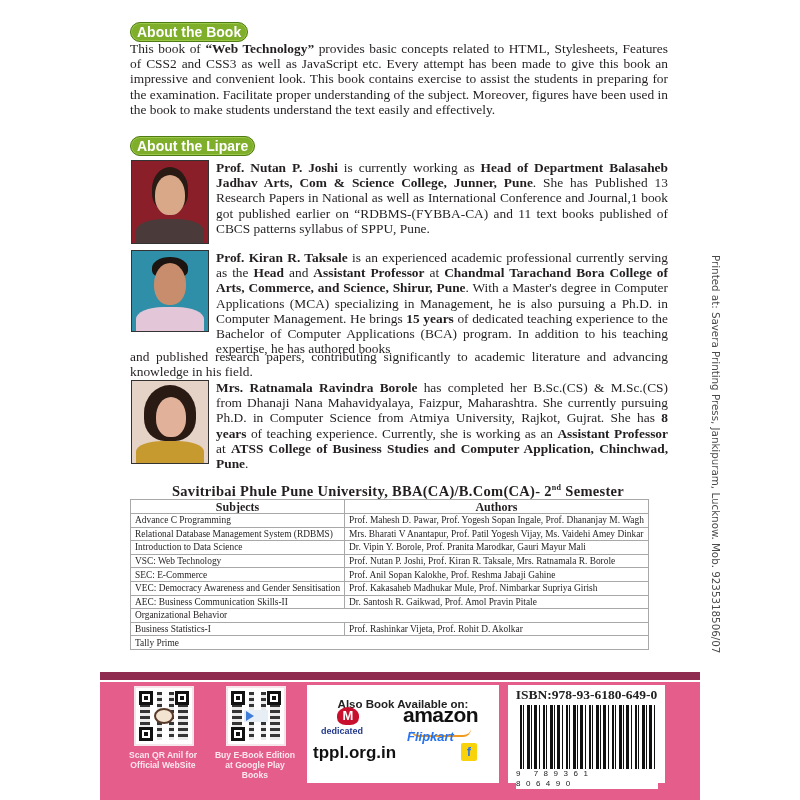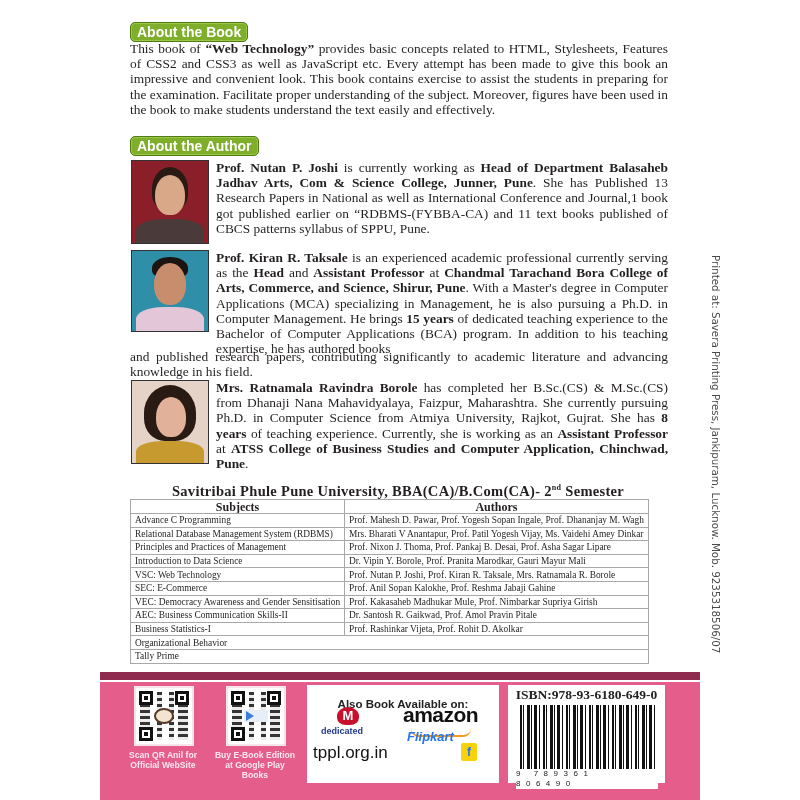--- a/index.html
+++ b/index.html
@@ -1,19 +1,19 @@
 <!DOCTYPE html>
 <html><head>
 <meta charset="utf-8">
 <style>
   html, body { margin: 0; padding: 0; }
   body { width: 800px; height: 800px; background: #ffffff; position: relative; overflow: hidden;
          font-family: "Liberation Serif", serif; color: #231f20; }
   .page { position: absolute; left: 100px; top: 0; width: 600px; height: 800px; background: #ffffff; }
-  .label-pill { position: absolute; background: #7fae2b; border: 1px solid #4f7b12; border-radius: 5px;
+  .label-pill { position: absolute; background: #7fae2b; border: 1px solid #4f7b12; border-radius: 10px;
                 color: #ffffff; font-family: "Liberation Sans", sans-serif; font-weight: bold; font-size: 14px;
                 padding: 1px 6px; line-height: 16px; box-shadow: inset 0 0 0 1px #9bc84a; }
   .para { position: absolute; font-size: 13.4px; line-height: 15.2px; text-align: justify; margin: 0; }
   .para b { font-weight: bold; }
   .photo { position: absolute; border: 1px solid #333; overflow: hidden; }
   .photo .bg { position: absolute; inset: 0; }
   .photo .head { position: absolute; border-radius: 50% 50% 45% 45%; }
   .photo .hair { position: absolute; border-radius: 50% 50% 40% 40%; }
   .photo .body { position: absolute; border-radius: 40% 40% 0 0; }
   .semester { position: absolute; left: 118px; top: 483px; width: 560px; text-align: center;
@@ -56,21 +56,21 @@
                     font-size: 8px; letter-spacing: 5.5px; color: #222; background: #fff; line-height: 10px; }
 </style>
 </head>
 <body>
 
 <div class="page"></div>
 
 <div class="label-pill" style="left:130px;top:22px;">About the Book</div>
 <p class="para" style="left:130px;top:41px;width:538px;"><span>This book of </span><b>“Web Technology”</b><span> provides basic concepts related to HTML, Stylesheets, Features of CSS2 and CSS3 as well as JavaScript etc. Every attempt has been made to give this book an impressive and convenient look. This book contains exercise to assist the students in preparing for the examination. Facilitate proper understanding of the subject. Moreover, figures have been used in the book to make students understand the text easily and effectively.</span></p>
 
-<div class="label-pill" style="left:130px;top:136px;">About the Author</div>
+<div class="label-pill" style="left:130px;top:136px;">About the Lipare</div>
 
 <div class="photo" style="left:131px;top:160px;width:76px;height:82px;">
   <div class="bg" style="background:#8a1f2a;"></div>
   <div class="body" style="left:4px;top:58px;width:68px;height:30px;background:#4b3a3a;"></div>
   <div class="hair" style="left:20px;top:6px;width:36px;height:44px;background:#2a1a14;"></div>
   <div class="head" style="left:23px;top:14px;width:30px;height:40px;background:#d8a888;"></div>
 </div>
 <p class="para" style="left:216px;top:160px;width:452px;"><b>Prof. Nutan P. Joshi</b><span> is currently working as </span><b>Head of Department Balasaheb Jadhav Arts, Com &amp; Science College, Junner, Pune</b><span>. She has Published 13 Research Papers in National as well as International Conference and Journal,1 book got published earlier on “RDBMS-(FYBBA-CA) and 11 text books published of CBCS patterns syllabus of SPPU, Pune.</span></p>
 
 <div class="photo" style="left:131px;top:250px;width:76px;height:80px;">
@@ -100,49 +100,45 @@
   </tr>
   <tr>
         <td class="c1">Advance C Programming</td>
         <td>Prof. Mahesh D. Pawar, Prof. Yogesh Sopan Ingale, Prof. Dhananjay M. Wagh</td>
       </tr>
   <tr>
         <td class="c1">Relational Database Management System (RDBMS)</td>
         <td>Mrs. Bharati V Anantapur, Prof. Patil Yogesh Vijay, Ms. Vaidehi Amey Dinkar</td>
       </tr>
   <tr>
-        <td class="c1">Principles and Practices of Management</td>
-        <td>Prof. Nixon J. Thoma, Prof. Pankaj B. Desai, Prof. Asha Sagar Lipare</td>
-      </tr>
-  <tr>
         <td class="c1">Introduction to Data Science</td>
         <td>Dr. Vipin Y. Borole, Prof. Pranita Marodkar, Gauri Mayur Mali</td>
       </tr>
   <tr>
         <td class="c1">VSC: Web Technology</td>
         <td>Prof. Nutan P. Joshi, Prof. Kiran R. Taksale, Mrs. Ratnamala R. Borole</td>
       </tr>
   <tr>
         <td class="c1">SEC: E-Commerce</td>
         <td>Prof. Anil Sopan Kalokhe, Prof. Reshma Jabaji Gahine</td>
       </tr>
   <tr>
         <td class="c1">VEC: Democracy Awareness and Gender Sensitisation</td>
         <td>Prof. Kakasaheb Madhukar Mule, Prof. Nimbarkar Supriya Girish</td>
       </tr>
   <tr>
         <td class="c1">AEC: Business Communication Skills-II</td>
         <td>Dr. Santosh R. Gaikwad, Prof. Amol Pravin Pitale</td>
       </tr>
   <tr>
+        <td colspan="2">Organizational Behavior</td>
+      </tr>
+  <tr>
         <td class="c1">Business Statistics-I</td>
         <td>Prof. Rashinkar Vijeta, Prof. Rohit D. Akolkar</td>
-      </tr>
-  <tr>
-        <td colspan="2">Organizational Behavior</td>
       </tr>
   <tr>
         <td colspan="2">Tally Prime</td>
       </tr>
 </tbody>
   </table>
 
 <div class="side-text">Printed at: Savera Printing Press, Jankipuram, Lucknow. Mob. 9235318506/07</div>
 
 <div class="stripe"></div>
@@ -169,21 +165,21 @@
   </div>
 </div>
 <div class="qr-caption" style="left:214px;top:750px;width:82px;">Buy E-Book Edition at Google Play Books</div>
 
 <div class="avail-box">
   <div class="avail-title">Also Book Available on:</div>
   <div style="position:absolute;left:30px;top:22px;width:22px;height:18px;border-radius:50% 50% 40% 40%;background:#c8102e;color:#fff;font-family:'Liberation Sans',sans-serif;font-weight:bold;font-size:13px;text-align:center;line-height:18px;">M</div>
   <div style="position:absolute;left:14px;top:41px;font-family:'Liberation Sans',sans-serif;font-weight:bold;font-size:9px;color:#233a8c;">dedicated</div>
   <div style="position:absolute;left:96px;top:18px;font-family:'Liberation Sans',sans-serif;font-weight:bold;font-size:21px;color:#111;letter-spacing:-0.5px;">amazon</div>
   <div style="position:absolute;left:104px;top:44px;width:60px;height:6px;border-bottom:2px solid #f29a20;border-radius:0 0 40px 40px;"></div>
-  <div style="position:absolute;left:6px;top:58px;font-family:'Liberation Sans',sans-serif;font-weight:normal;font-size:17px;color:#111;">tppl.org.in</div>
+  <div style="position:absolute;left:6px;top:58px;font-family:'Liberation Sans',sans-serif;font-weight:bold;font-size:17px;color:#111;">tppl.org.in</div>
   <div style="position:absolute;left:100px;top:44px;font-family:'Liberation Sans',sans-serif;font-weight:bold;font-style:italic;font-size:13px;color:#2874f0;">Flipkart</div>
   <div style="position:absolute;left:154px;top:58px;width:16px;height:18px;background:#f8d20a;border-radius:2px;color:#2874f0;font-weight:bold;font-size:12px;text-align:center;line-height:18px;font-family:'Liberation Sans',sans-serif;">f</div>
 </div>
 
 <div class="isbn-box">
   <div class="isbn-text">ISBN:978-93-6180-649-0</div>
   <div class="barcode"></div>
   <div class="barcode-digits">9 789361 806490</div>
 </div>
 

